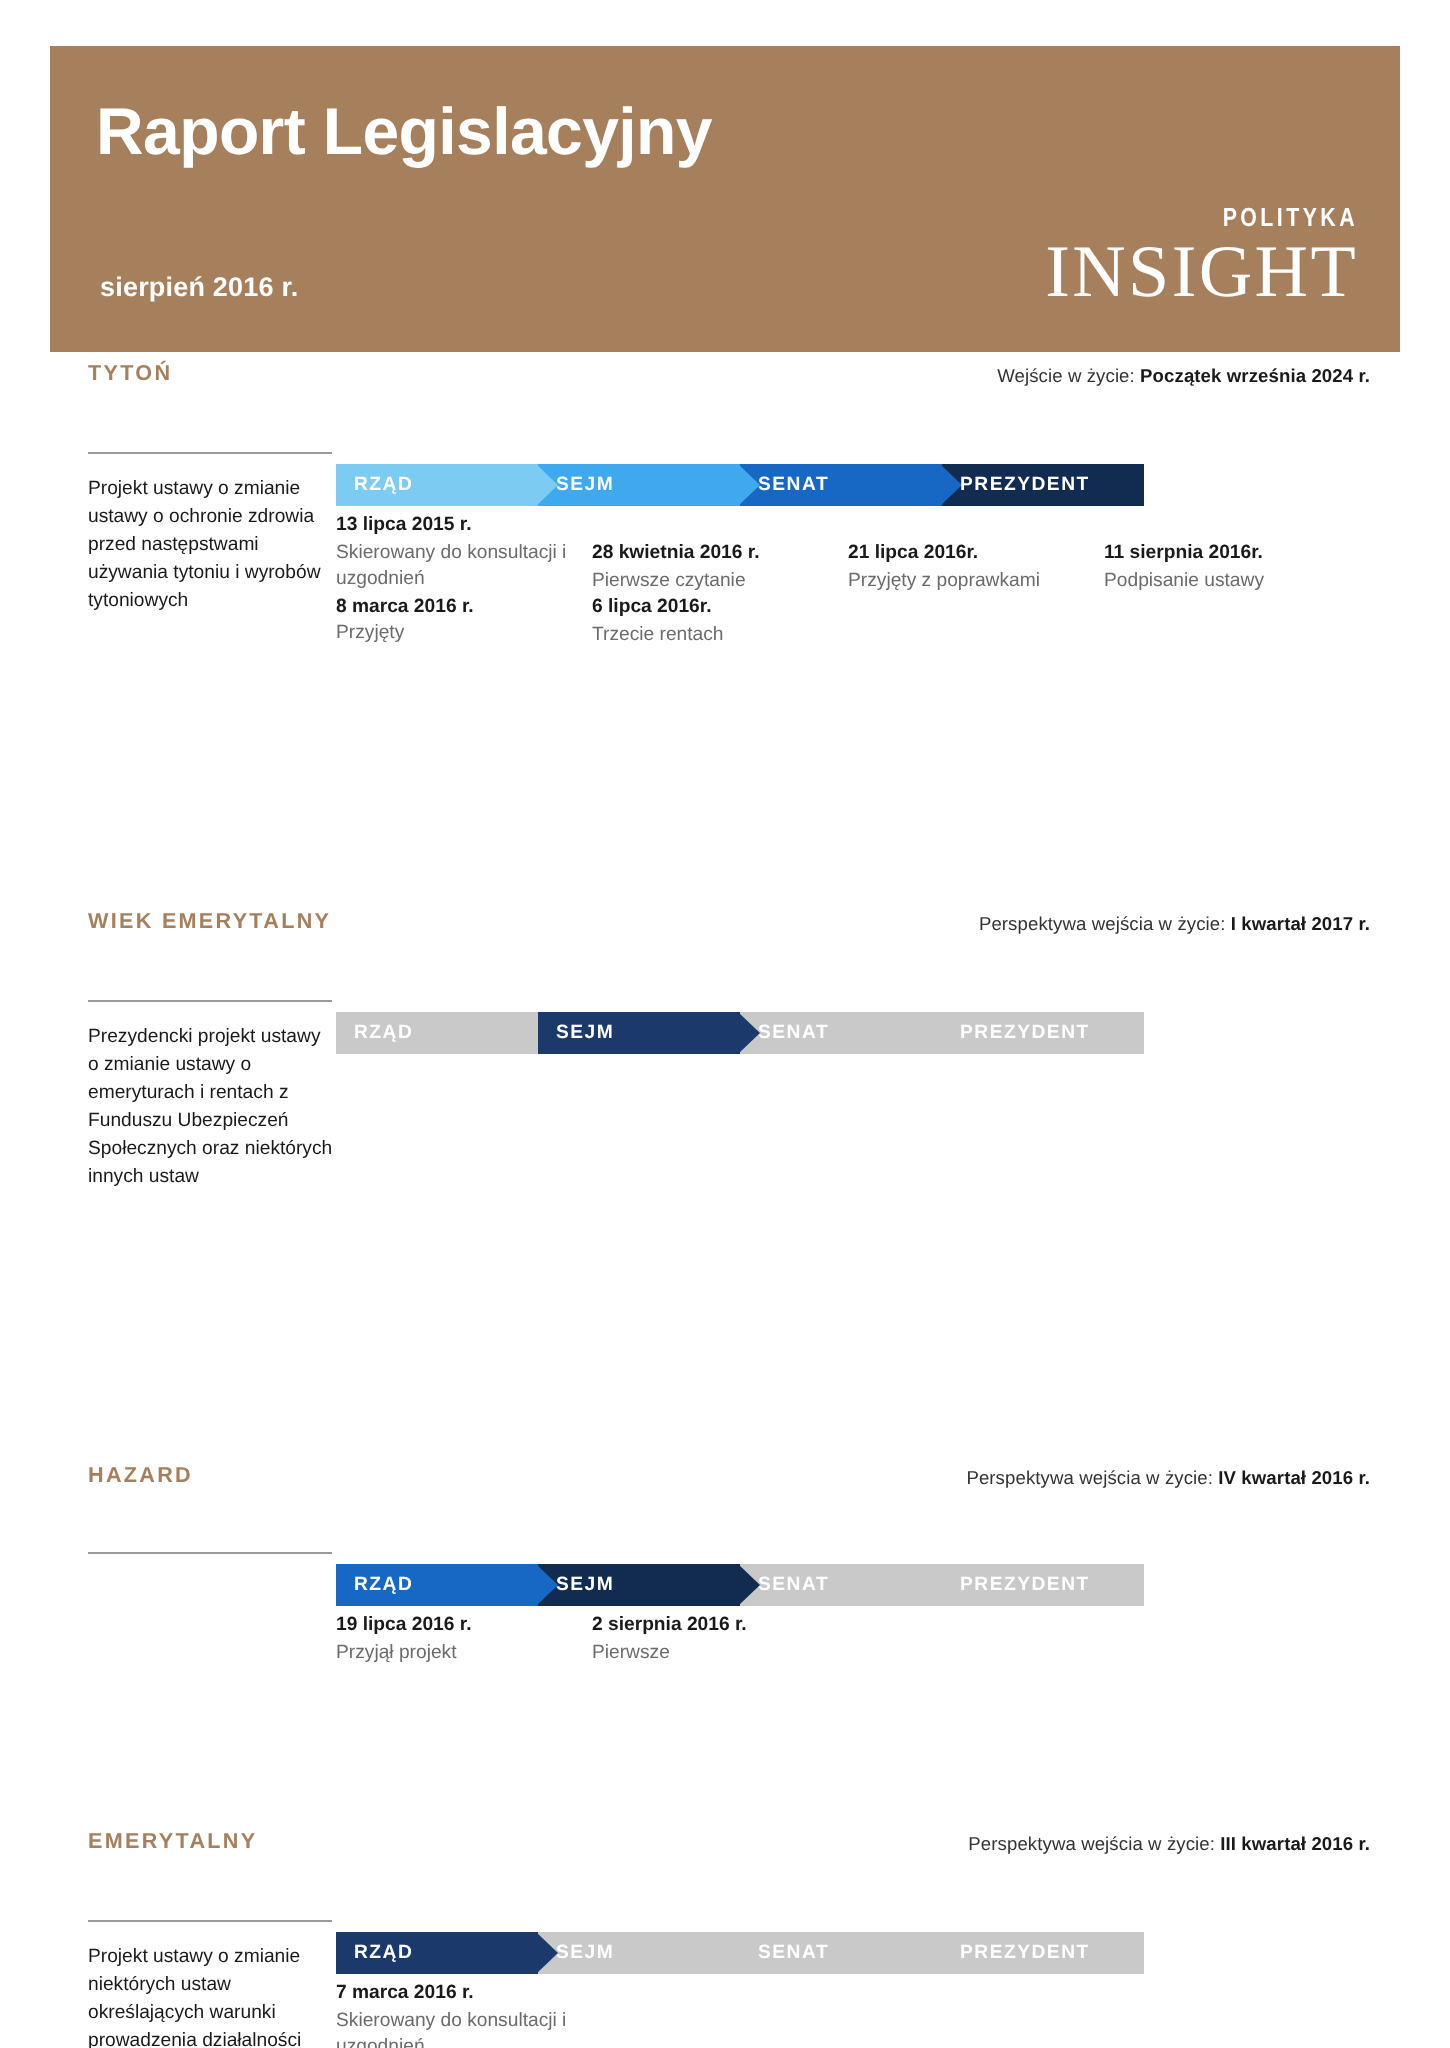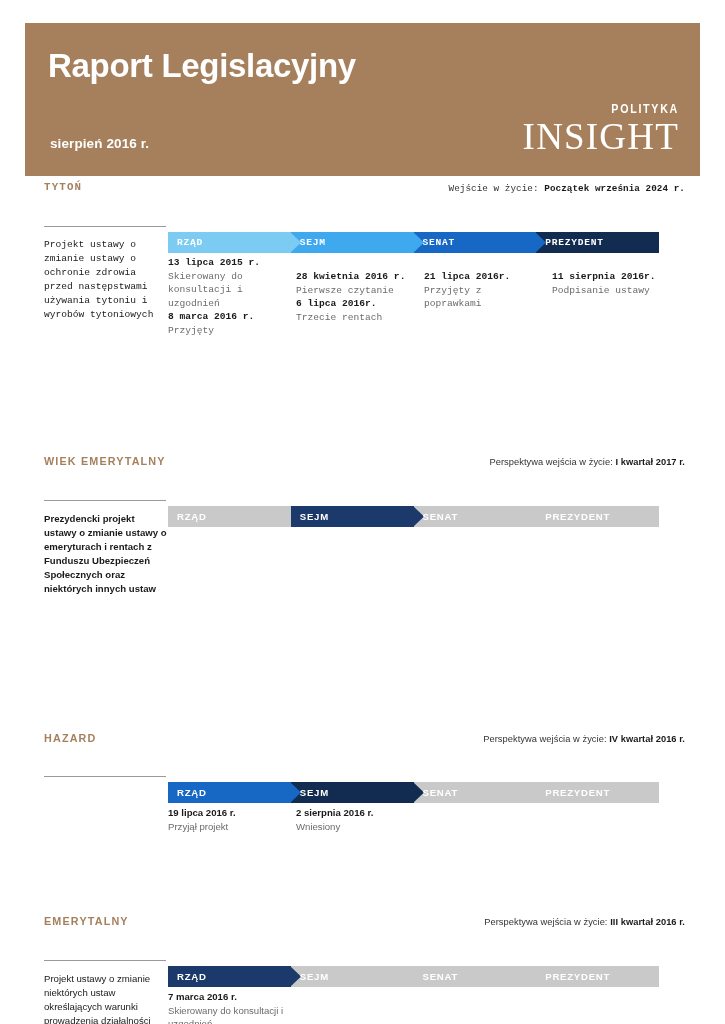--- a/index.html
+++ b/index.html
@@ -118,21 +118,21 @@
     left: 44px;
     width: 122px;
     height: 1px;
     background: #9a9a9a;
   }
 
   
   .bar {
     position: absolute;
     left: 168px;
-    width: 491px;
+    width: 404px;
     height: 21px;
     display: flex;
   }
   .seg {
     position: relative;
     flex: 1 1 0;
     height: 21px;
     display: flex;
     align-items: center;
   }
@@ -206,21 +206,21 @@
   <div class="banner">
     <div class="banner-title">Raport Legislacyjny</div>
     <div class="banner-date">sierpień 2016 r.</div>
     <div class="logo">
       <div class="logo-top">POLITYKA</div>
       <div class="logo-bottom">INSIGHT</div>
     </div>
   </div>
 
   <div class="sections" id="sections-root">
-      <div class="section" style="height: 137px; font-family: Liberation Mono, monospace;">
+      <div class="section" style="height: 137px;">
         <div class="sec-head" style="position: absolute; left: 0px; right: 0px; top: 5px;">
           <div class="sec-title">TYTOŃ</div>
           <div class="sec-status"><span>Wejście w życie: </span><b>Początek września 2024 r.</b></div>
         </div>
         <div class="sec-rule" style="top: 50px;"></div>
         <div class="bar" style="top: 56px;">
           <div class="seg">
             <div class="seg-bg" style="background: rgb(124, 203, 242);"></div>
             <div class="seg-arrow">
               <svg width="11" height="21" viewBox="0 0 11 21">
@@ -298,21 +298,21 @@
           </div>
           <div class="seg">
             <div class="seg-bg" style="background: rgb(201, 201, 201);"></div>
             <div class="seg-label">SENAT</div>
           </div>
           <div class="seg">
             <div class="seg-bg" style="background: rgb(201, 201, 201);"></div>
             <div class="seg-label">PREZYDENT</div>
           </div>
         </div>
-        <div class="desc" style="top: 199px; font-weight: bold;">Prezydencki projekt ustawy o zmianie ustawy o emeryturach i rentach z Funduszu Ubezpieczeń Społecznych oraz niektórych innych ustaw</div>
+        <div class="desc" style="top: 199px;">Prezydencki projekt ustawy o zmianie ustawy o emeryturach i rentach z Funduszu Ubezpieczeń Społecznych oraz niektórych innych ustaw</div>
         <div class="details" style="top: 217px;">
           <div class="detail-col"></div>
           <div class="detail-col"></div>
           <div class="detail-col"></div>
         </div>
       </div>
       <div class="section" style="height: 92px;">
         <div class="sec-head" style="position: absolute; left: 0px; right: 0px; top: 281px;">
           <div class="sec-title">HAZARD</div>
           <div class="sec-status"><span>Perspektywa wejścia w życie: </span><b>IV kwartał 2016 r.</b></div>
@@ -346,21 +346,21 @@
             <div class="seg-label">PREZYDENT</div>
           </div>
         </div>
         <div class="details" style="top: 355px;">
           <div class="detail-col">
             <div class="ev-date">19 lipca 2016 r.</div>
             <div class="ev-text">Przyjął projekt</div>
           </div>
           <div class="detail-col">
             <div class="ev-date">2 sierpnia 2016 r.</div>
-            <div class="ev-text">Wniesiony</div>
+            <div class="ev-text">Pierwsze</div>
           </div>
           <div class="detail-col"></div>
           <div class="detail-col"></div>
         </div>
       </div>
       <div class="section" style="height: 166px;">
         <div class="sec-head" style="position: absolute; left: 0px; right: 0px; top: 372px;">
           <div class="sec-title">EMERYTALNY</div>
           <div class="sec-status"><span>Perspektywa wejścia w życie: </span><b>III kwartał 2016 r.</b></div>
         </div>

